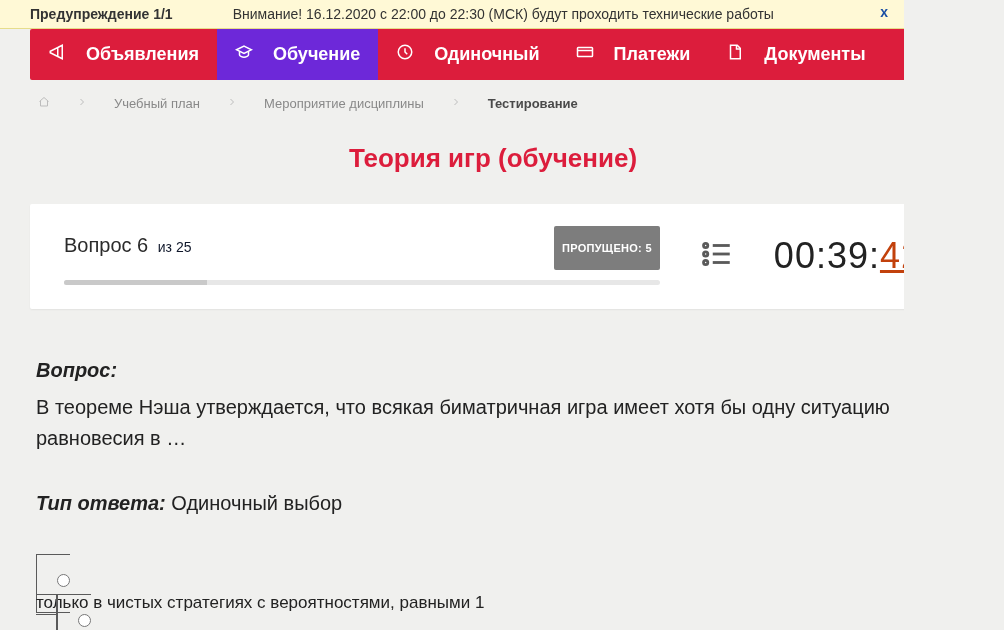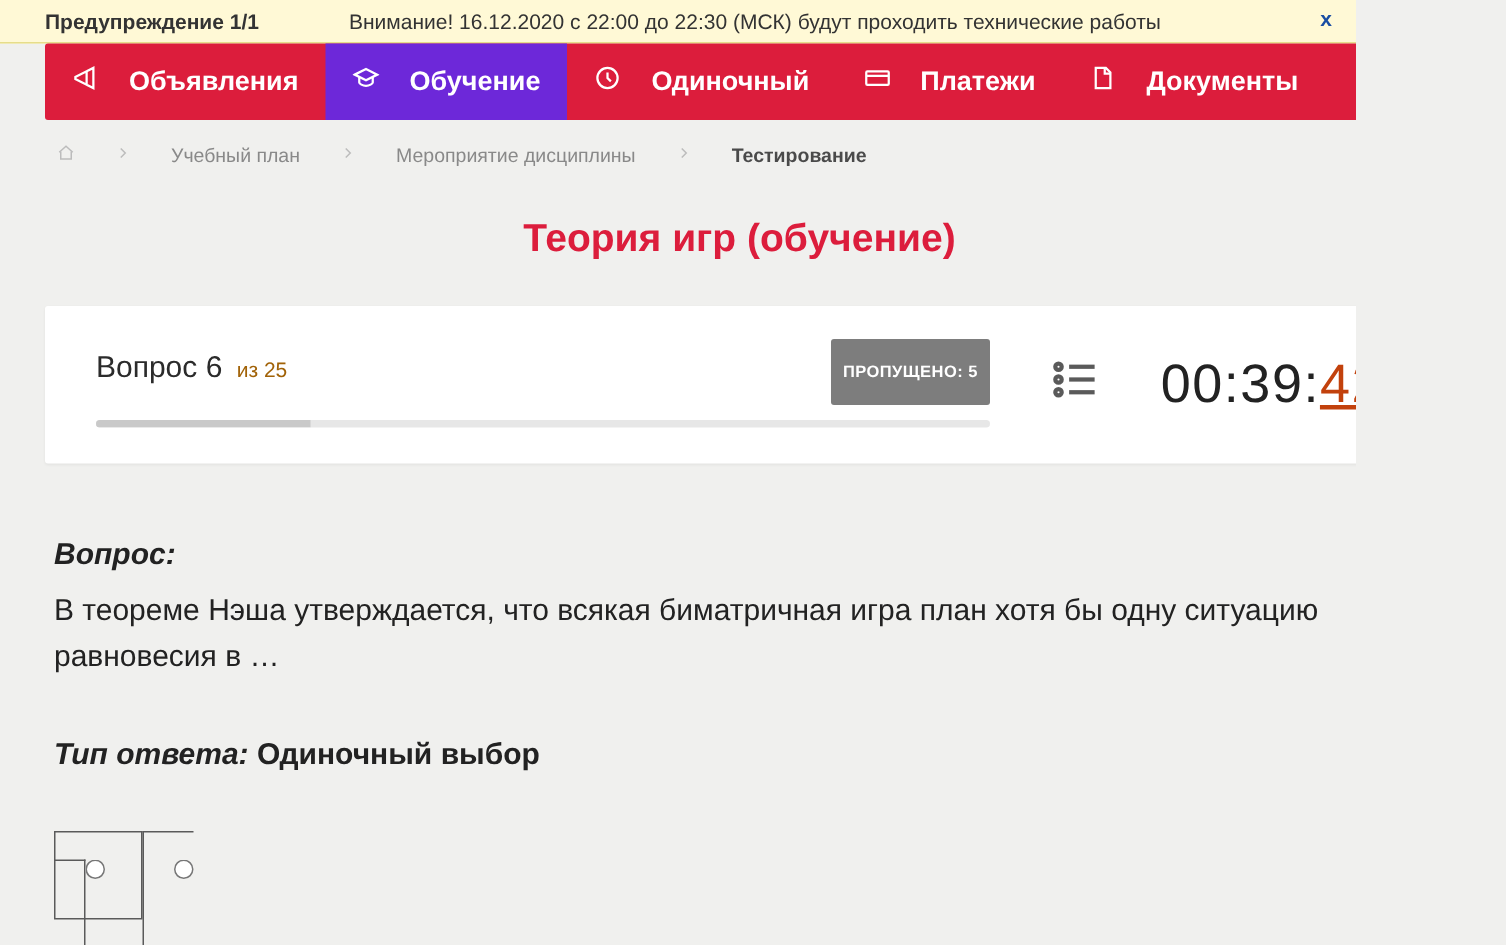--- a/index.html
+++ b/index.html
@@ -27,34 +27,34 @@
   .crumbs .cur { color: #4a4a4a; font-weight: bold; }
 
   
   h1.page-title { text-align: center; color: #dc1d3c; font-size: 26px; font-weight: bold; margin: 22px 0 30px; }
 
   
   .card { background: #fff; border-radius: 2px; box-shadow: 0 1px 2px rgba(0,0,0,0.06); padding: 22px 34px 24px; display: flex; align-items: center; gap: 40px; }
   .card .left { flex: 1; }
   .card .qline { display: flex; align-items: baseline; justify-content: space-between; }
   .card .qline .qtxt { font-size: 20px; color: #2b2b2b; }
-  .card .qline .qtxt .of { color: #a16207; font-size: 14px; margin-left: 4px; }
+  .card .qline .qtxt .of { color: #0f172a; font-size: 14px; margin-left: 4px; }
   .card .badge { background: #7d7d7d; color: #fff; font-size: 11px; font-weight: bold; padding: 16px 8px; border-radius: 2px; letter-spacing: 0.3px; }
   .card .progress { height: 5px; background: #e7e7e7; border-radius: 3px; margin-top: 10px; position: relative; overflow: hidden; }
   .card .progress .fill { position: absolute; left: 0; top: 0; bottom: 0; width: 24%; background: #c9c9c9; }
   .card .listicon svg { width: 34px; height: 34px; stroke: #5a5a5a; stroke-width: 2; fill: none; }
   .card .timer { font-size: 36px; color: #222; font-weight: 400; letter-spacing: 1px; }
   .card .timer .ms { color: #c2410c; text-decoration: underline; }
 
   
   .q-block { margin-top: 46px; padding: 0 6px; color: #222; font-size: 20px; line-height: 1.55; }
   .q-block .label { font-style: italic; font-weight: bold; }
   .q-block .qtext { margin-top: 6px; margin-bottom: 34px; }
   .q-block .anstype { margin-bottom: 54px; }
-  .q-block .anstype .val { font-weight: bold; font-style: normal; }
+  .q-block .anstype .val { font-weight: normal; font-style: normal; }
 
   
   .answers { padding: 0 6px; }
   .answer { border: 1px solid #5a5a5a; padding: 18px 20px 22px; margin-bottom: 14px; background: transparent; cursor: pointer; }
   .answer input[type=radio] { margin-bottom: 6px; }
   .answer .txt { font-size: 17px; color: #222; }
 
   
   .viewport::-webkit-scrollbar { height: 14px; width: 14px; }
   .viewport::-webkit-scrollbar-track { background: #f1f1f1; }
@@ -183,30 +183,31 @@
             <path d="M9 18h12"></path>
         </svg>
       </div>
       <div class="timer">
         <span>00:39:</span><span class="ms">42</span>
       </div>
     </div>
 
     <div class="q-block">
       <div class="label">Вопрос:</div>
-      <div class="qtext">В теореме Нэша утверждается, что всякая биматричная игра план хотя бы одну ситуацию равновесия в …</div>
+      <div class="qtext">В теореме Нэша утверждается, что всякая биматричная игра имеет хотя бы одну ситуацию равновесия в …</div>
       <div class="anstype">
         <span class="label">Тип ответа:</span>
         <span class="val"> <span>Одиночный выбор</span></span>
       </div>
     </div>
 
     <div class="answers">
       <label class="answer">
         <input type="radio" name="ans" style="">
+        <div class="txt">только в чистых стратегиях с вероятностями, равными 1</div>
       </label>
       <label class="answer" style="padding-bottom:40px;">
         <input type="radio" name="ans" style="">
         <div class="txt"></div>
       </label>
     </div>
 
   </div>
 </div>
 

